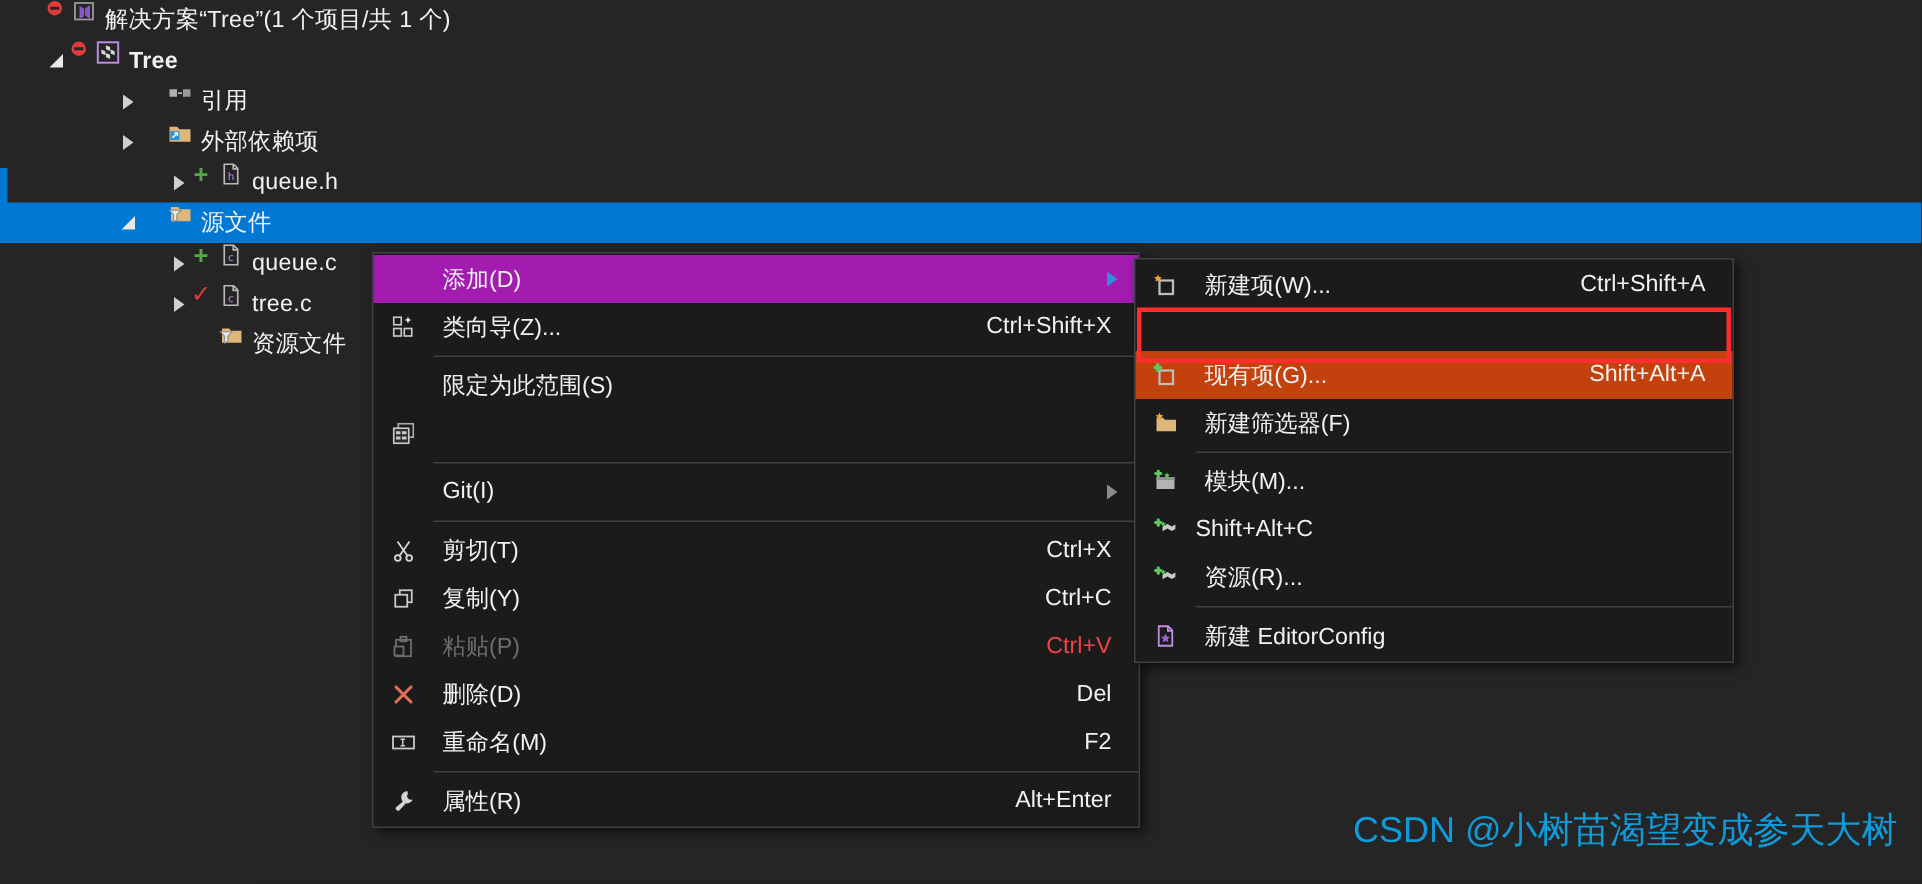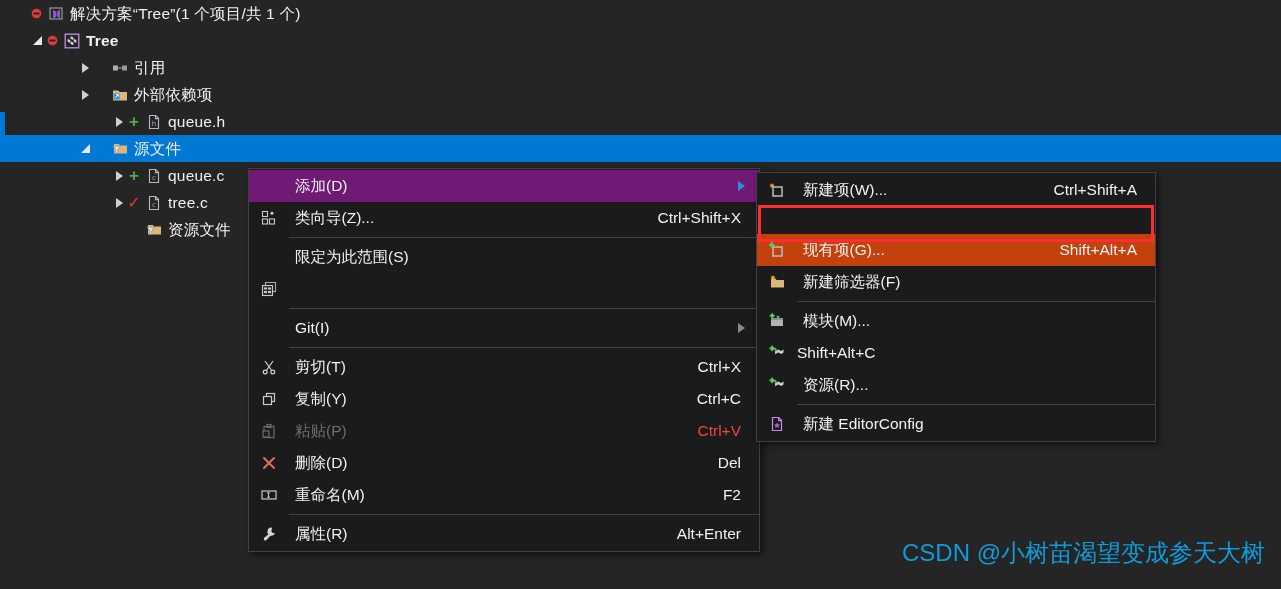--- a/index.html
+++ b/index.html
@@ -11,21 +11,21 @@
     color:#f1f1f1;
     overflow:hidden;
     position:relative;
   }
   #root{position:relative;width:1281px;height:589px;background:#252526;}
 
   
   .tree{position:absolute;left:0;top:0;width:1281px;}
   .trow{
     position:relative;height:27px;line-height:27px;
-    display:flex;align-items:center;white-space:nowrap;
+    display:flex;align-items:flex-start;white-space:nowrap;
     color:#f1f1f1;font-size:15.5px;
   }
   .trow.sel{background:#0078d4;}
   .expander{
     width:14px;height:27px;flex:0 0 14px;
     display:flex;align-items:center;justify-content:center;
   }
   .tri-right{
     width:0;height:0;border-left:7px solid #cfcfcf;
     border-top:5px solid transparent;border-bottom:5px solid transparent;
@@ -51,21 +51,21 @@
     padding:1px 0 1px 0;
     z-index:20;
   }
   .menu.main{left:248px;top:168px;width:510px;}
   .menu.sub{left:756px;top:172px;width:398px;}
   .mrow{
     position:relative;display:flex;align-items:center;
     height:32px;font-size:15.5px;color:#f1f1f1;
     padding:0 0 0 0;cursor:default;white-space:nowrap;
   }
-  .mrow.hl{background:#701a75;}
+  .mrow.hl{background:#a21caf;}
   .mrow.disabled{color:#6d6d6d;}
   .mrow.hl-red{background:#c2410c;margin-top:28px;}
   .micon{width:40px;flex:0 0 40px;display:flex;align-items:center;justify-content:center;}
   .mlabel{flex:1 1 auto;padding-left:6px;}
   .mkey{flex:0 0 auto;padding-right:18px;color:#f1f1f1;font-size:15.5px;}
   .mrow.disabled .mkey{color:#ef4444;}
   .msub{position:absolute;right:14px;top:50%;transform:translateY(-50%);
         width:0;height:0;border-left:7px solid #8b8b8b;
         border-top:5px solid transparent;border-bottom:5px solid transparent;}
   .msub.blue{border-left-color:#2f8fdf;}

